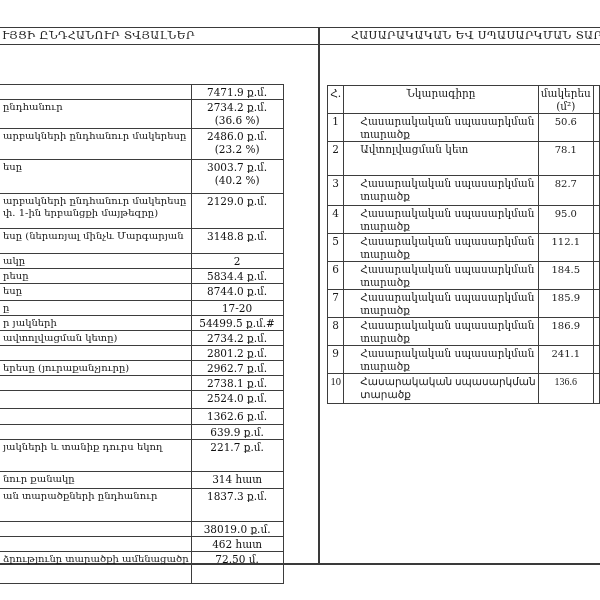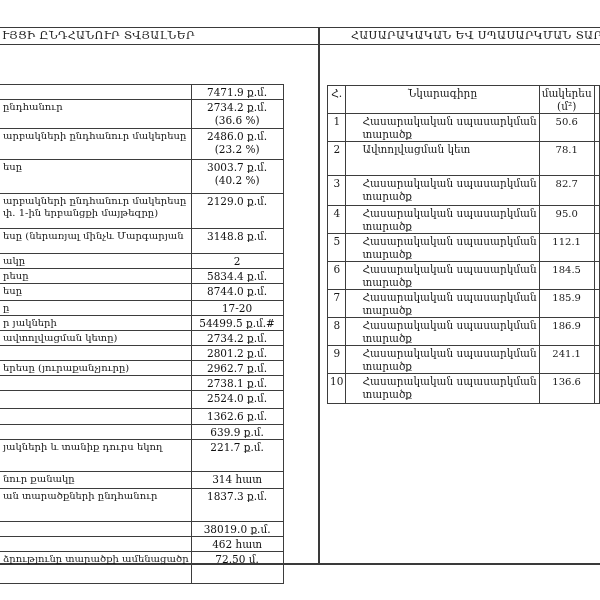--- a/index.html
+++ b/index.html
@@ -401,21 +401,21 @@
         </td>
         <td class="rt-desc">
           <div>Հասարակական սպասարկման</div>
           <div>տարածք</div>
         </td>
         <td class="rt-area">
           <div>241.1</div>
         </td>
         <td class="rt-extra"></td>
       </tr>
-      <tr style="height: 30px;">
+      <tr style="height: 30px; font-family: Liberation Serif, serif;">
         <td class="rt-num">
           <div>10</div>
         </td>
         <td class="rt-desc">
           <div>Հասարակական սպասարկման</div>
           <div>տարածք</div>
         </td>
         <td class="rt-area">
           <div>136.6</div>
         </td>

